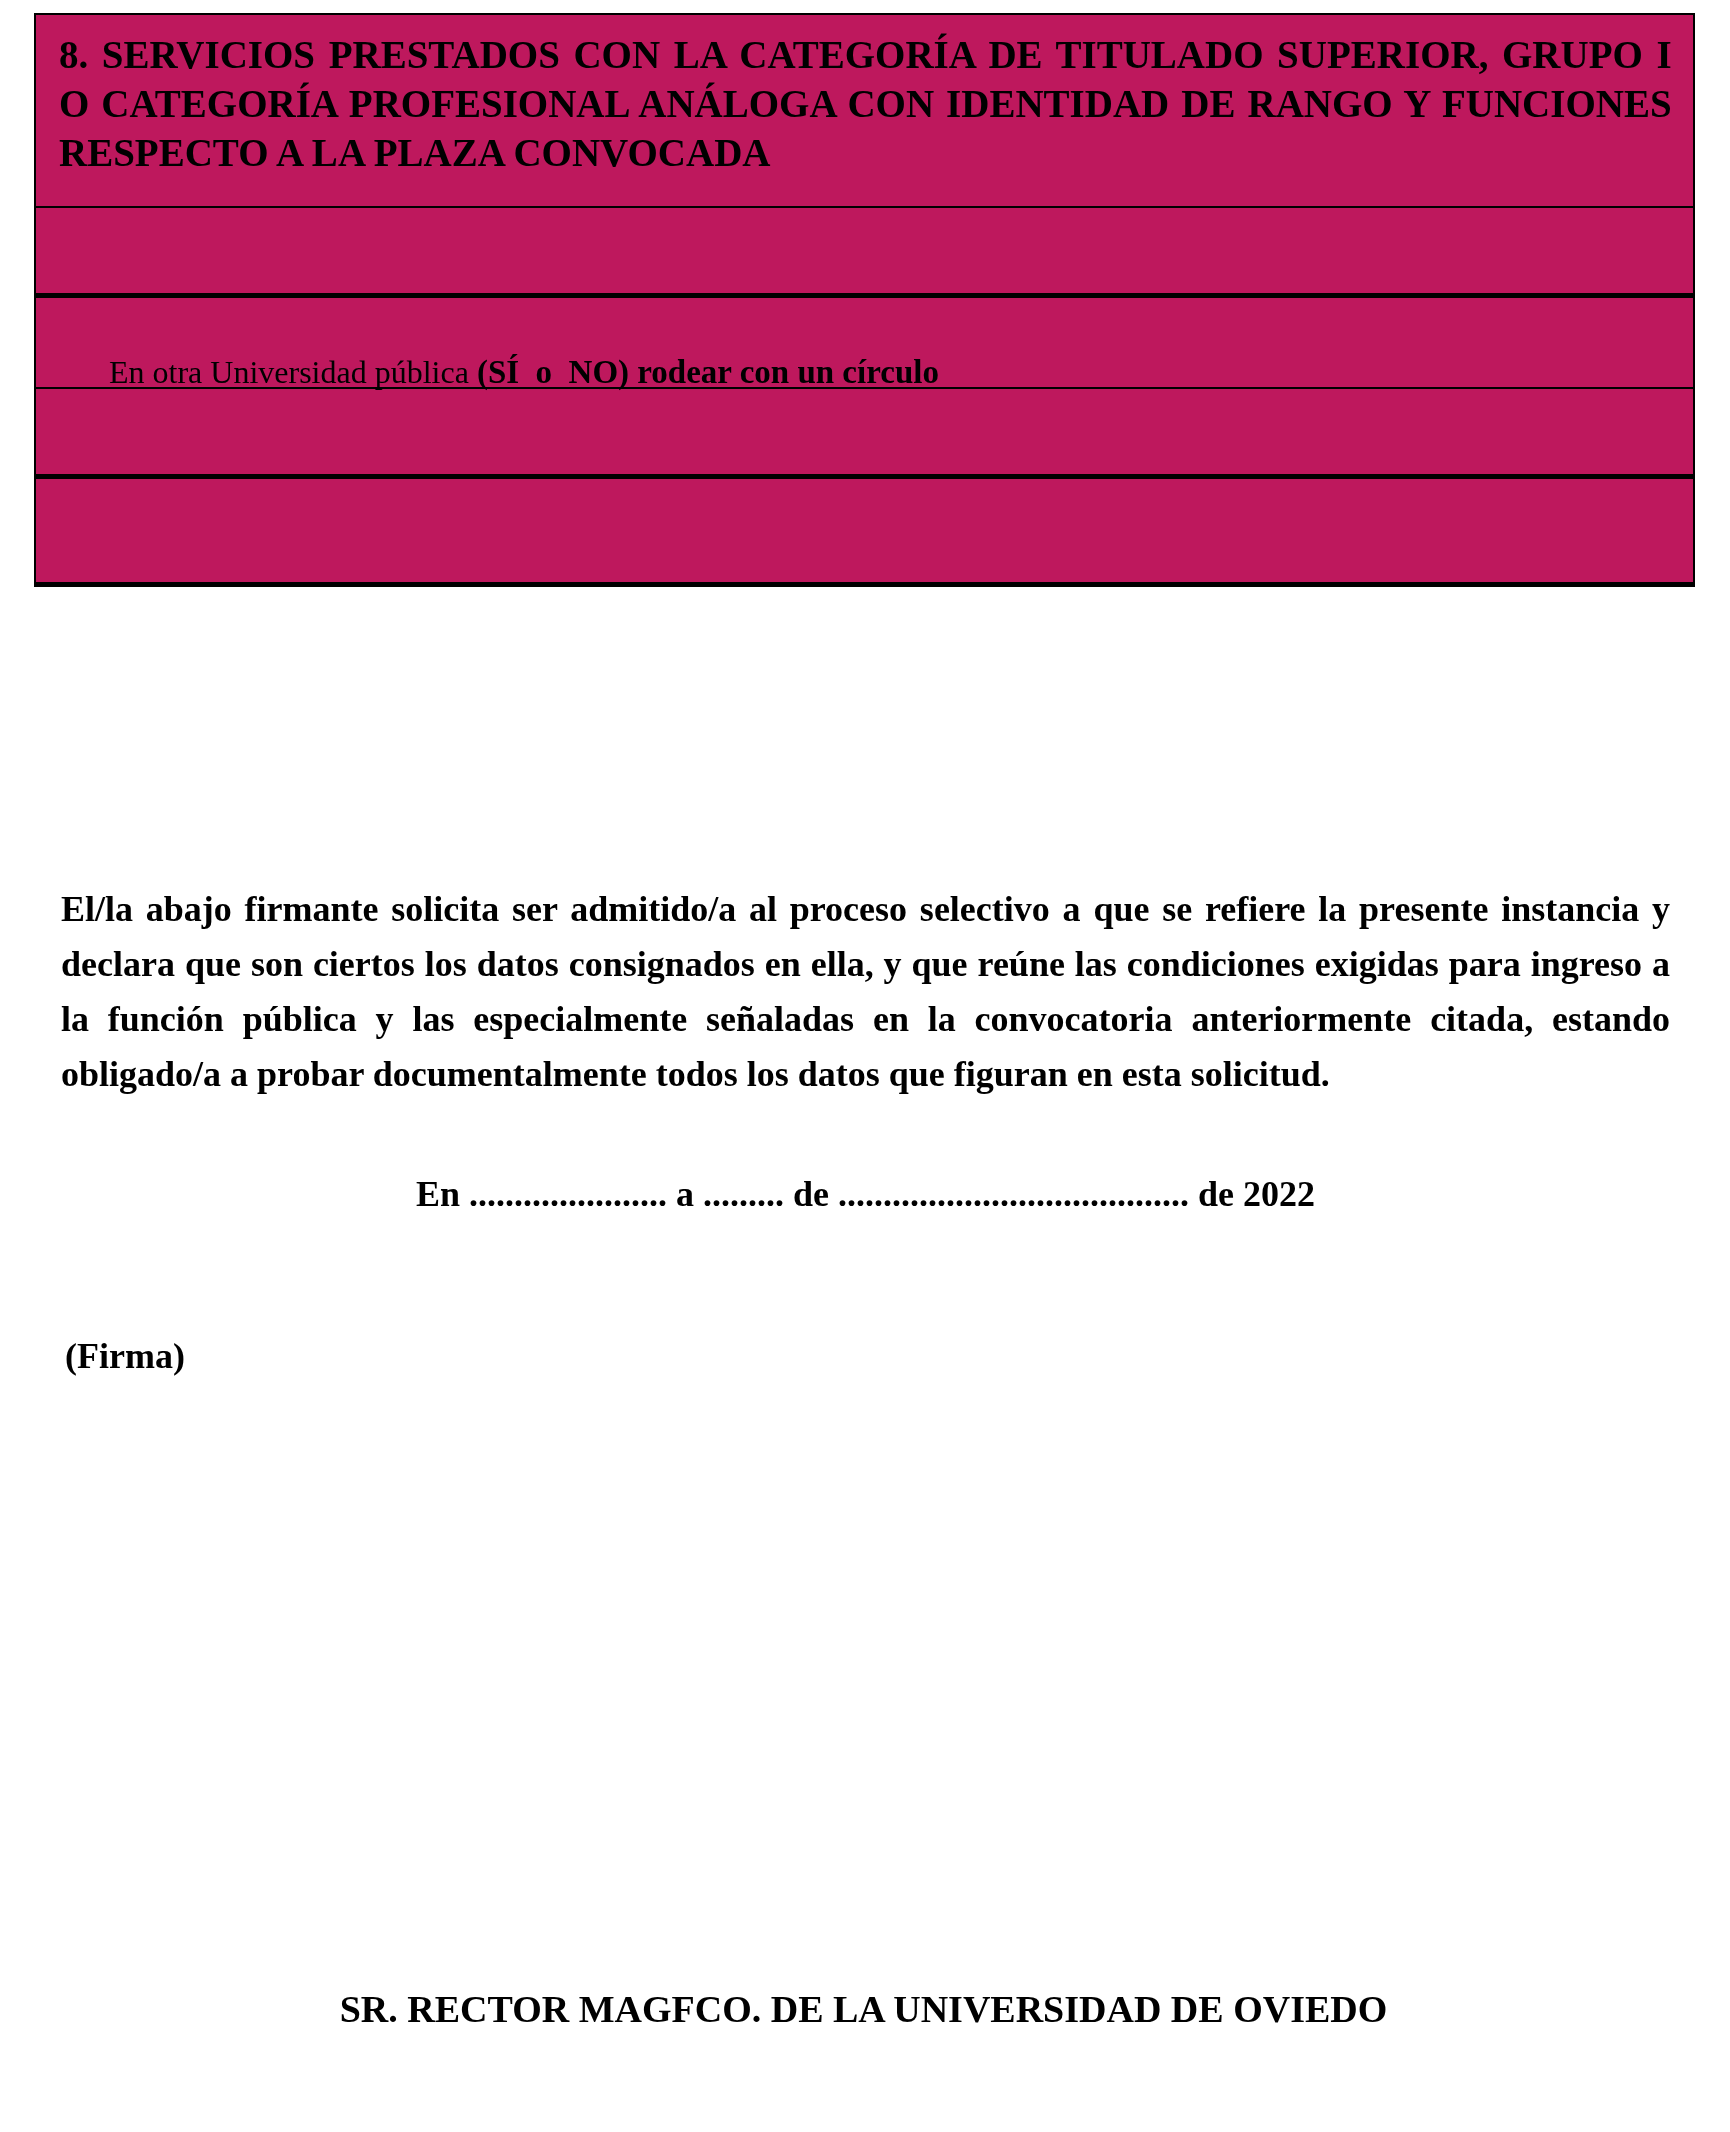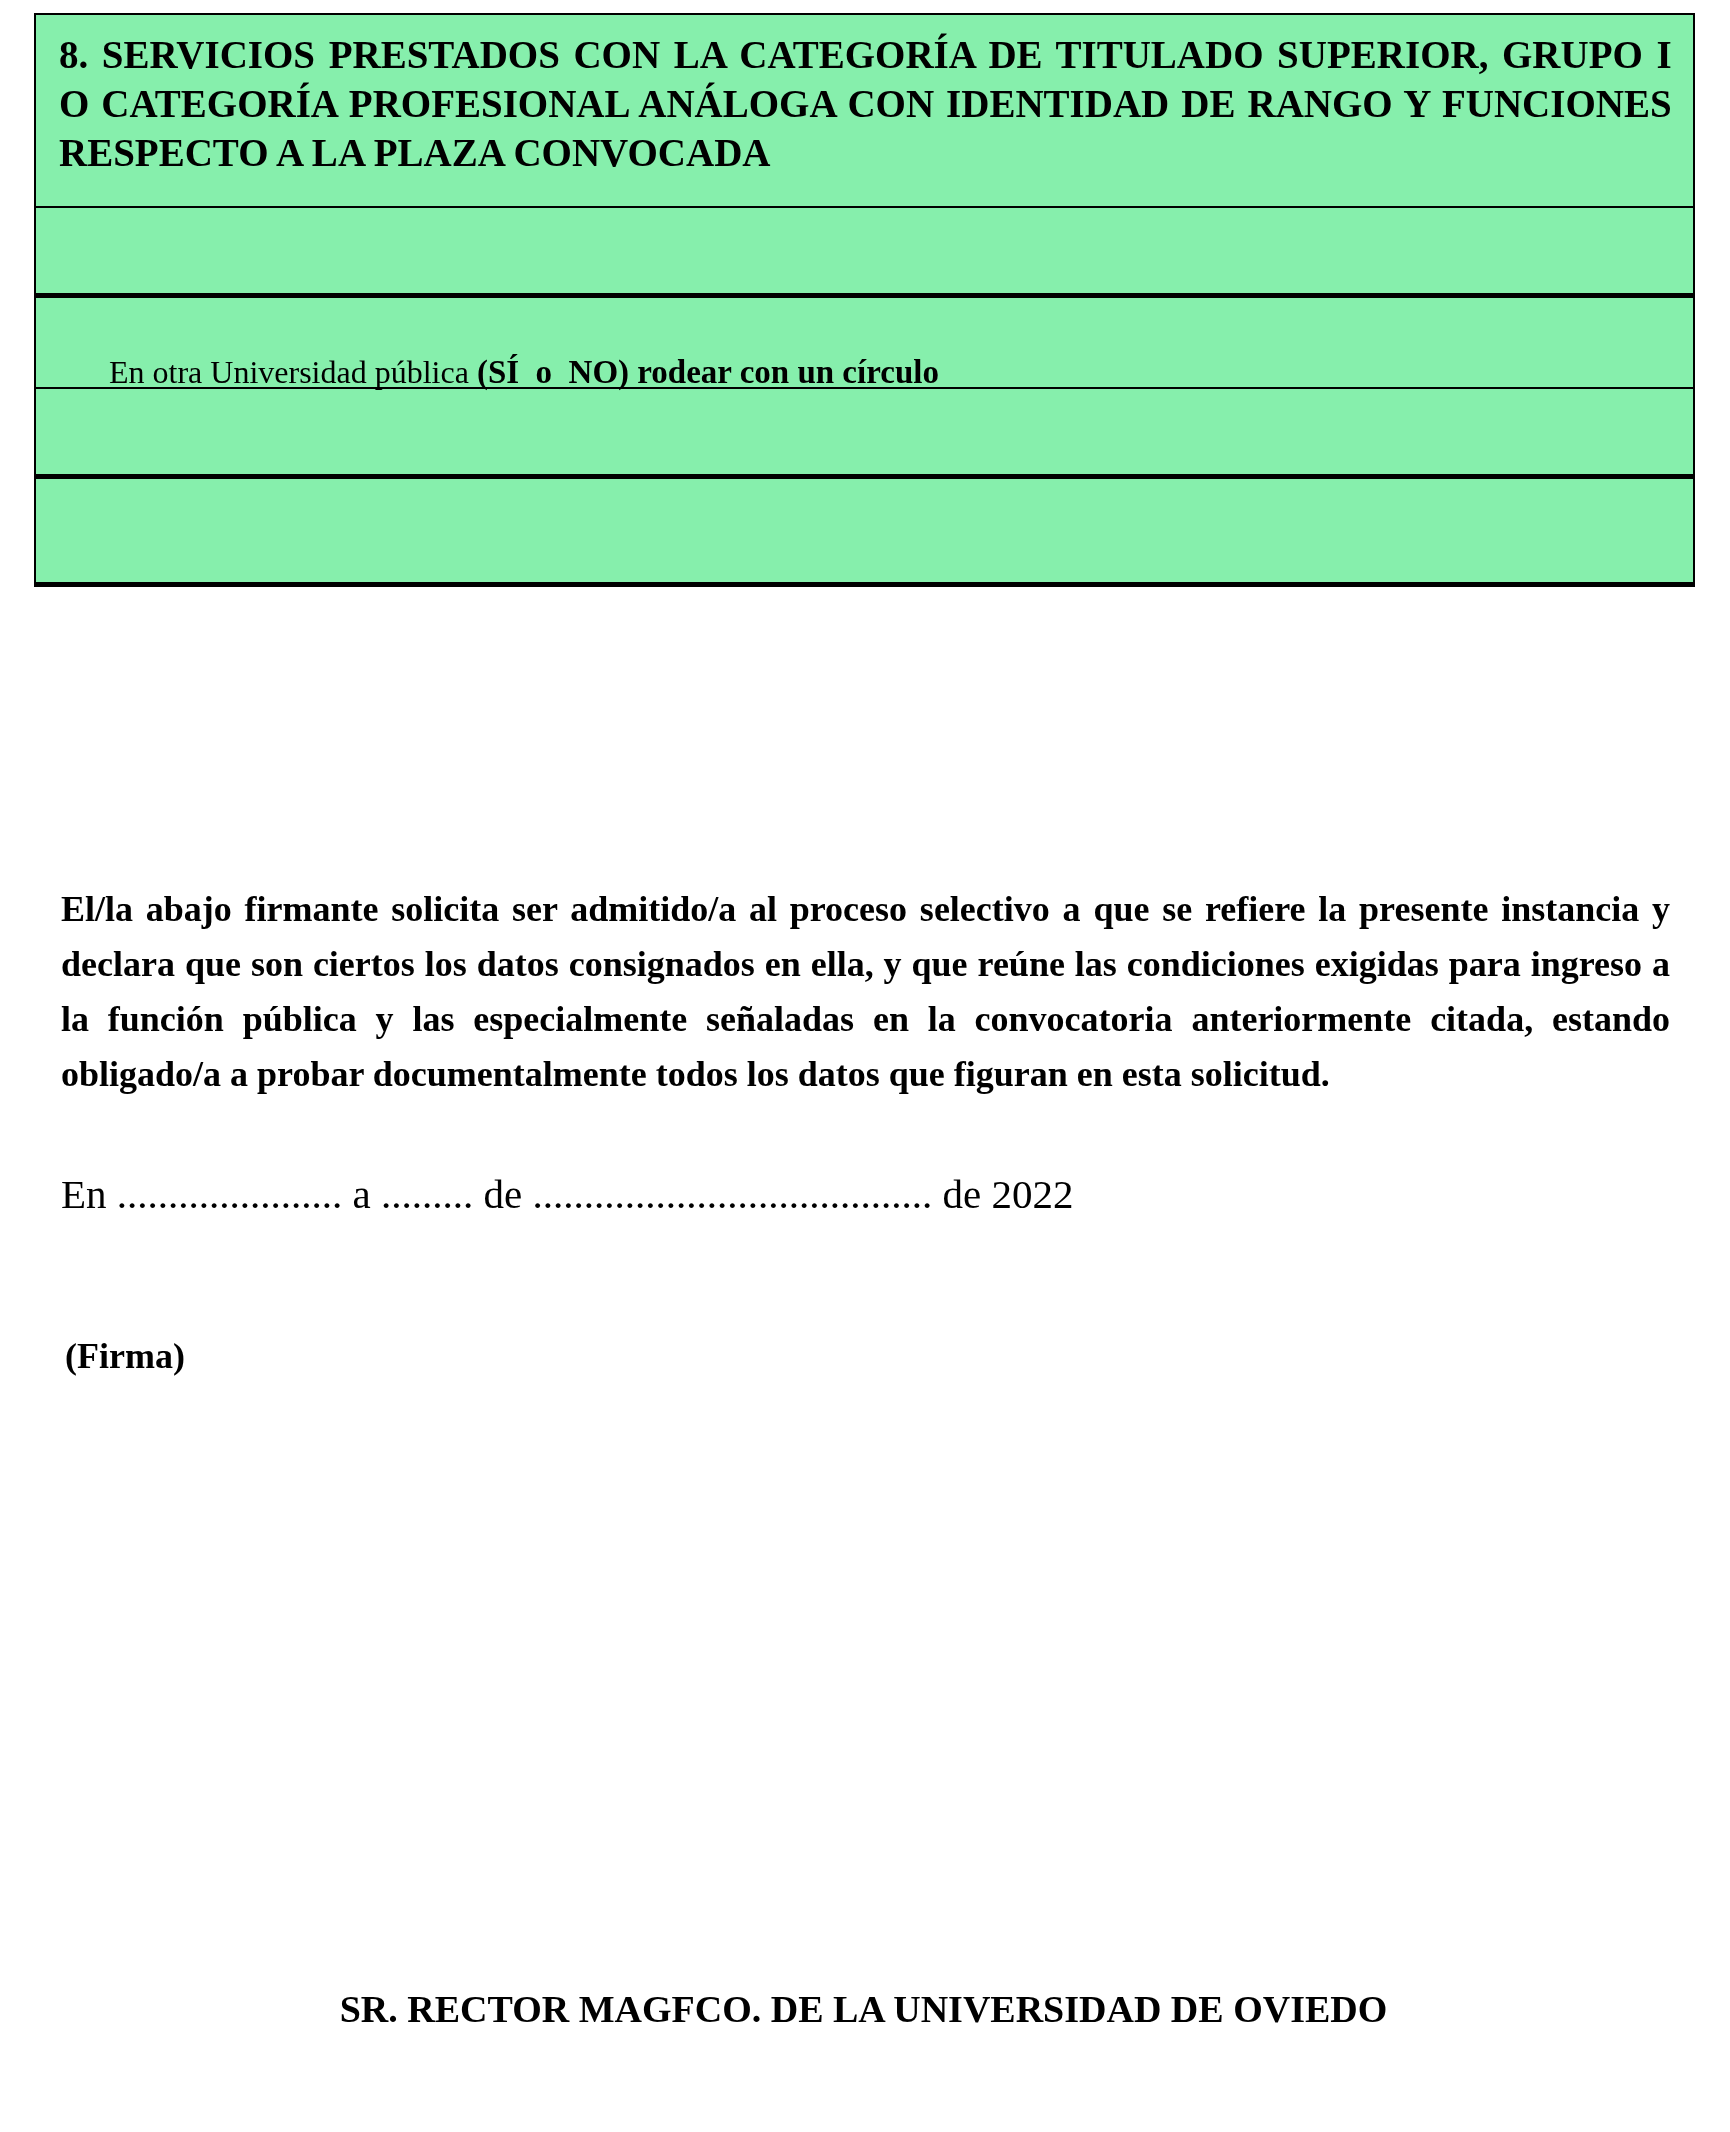--- a/index.html
+++ b/index.html
@@ -22,21 +22,21 @@
     position: absolute;
     left: 34px;
     top: 13.4px;
     width: 1661px;
     box-sizing: border-box;
     border: 2.7px solid #000000;
     border-bottom-width: 5.3px;
   }
   .cell {
     box-sizing: border-box;
-    background: #86efac;
+    background: #be185d;
   }
   .table-header-cell {
     height: 193px;
     border-bottom: 2.7px solid #000000;
     padding: 14.3px 21.4px 0 23px;
     font-weight: bold;
     font-size: 39px;
     line-height: 49px;
     text-align: justify;
     letter-spacing: 0px;
@@ -81,22 +81,23 @@
     line-height: 55px;
     text-align: justify;
   }
 
   
   .date-line {
     position: absolute;
     left: 61px;
     top: 1173px;
     width: 1609px;
-    font-weight: normal;
-    font-size: 41px;
+    text-align: center;
+    font-weight: bold;
+    font-size: 36px;
     line-height: 43px;
   }
 
   
   .signature-label {
     position: absolute;
     left: 65px;
     top: 1335px;
     width: 1609px;
     text-align: left;

